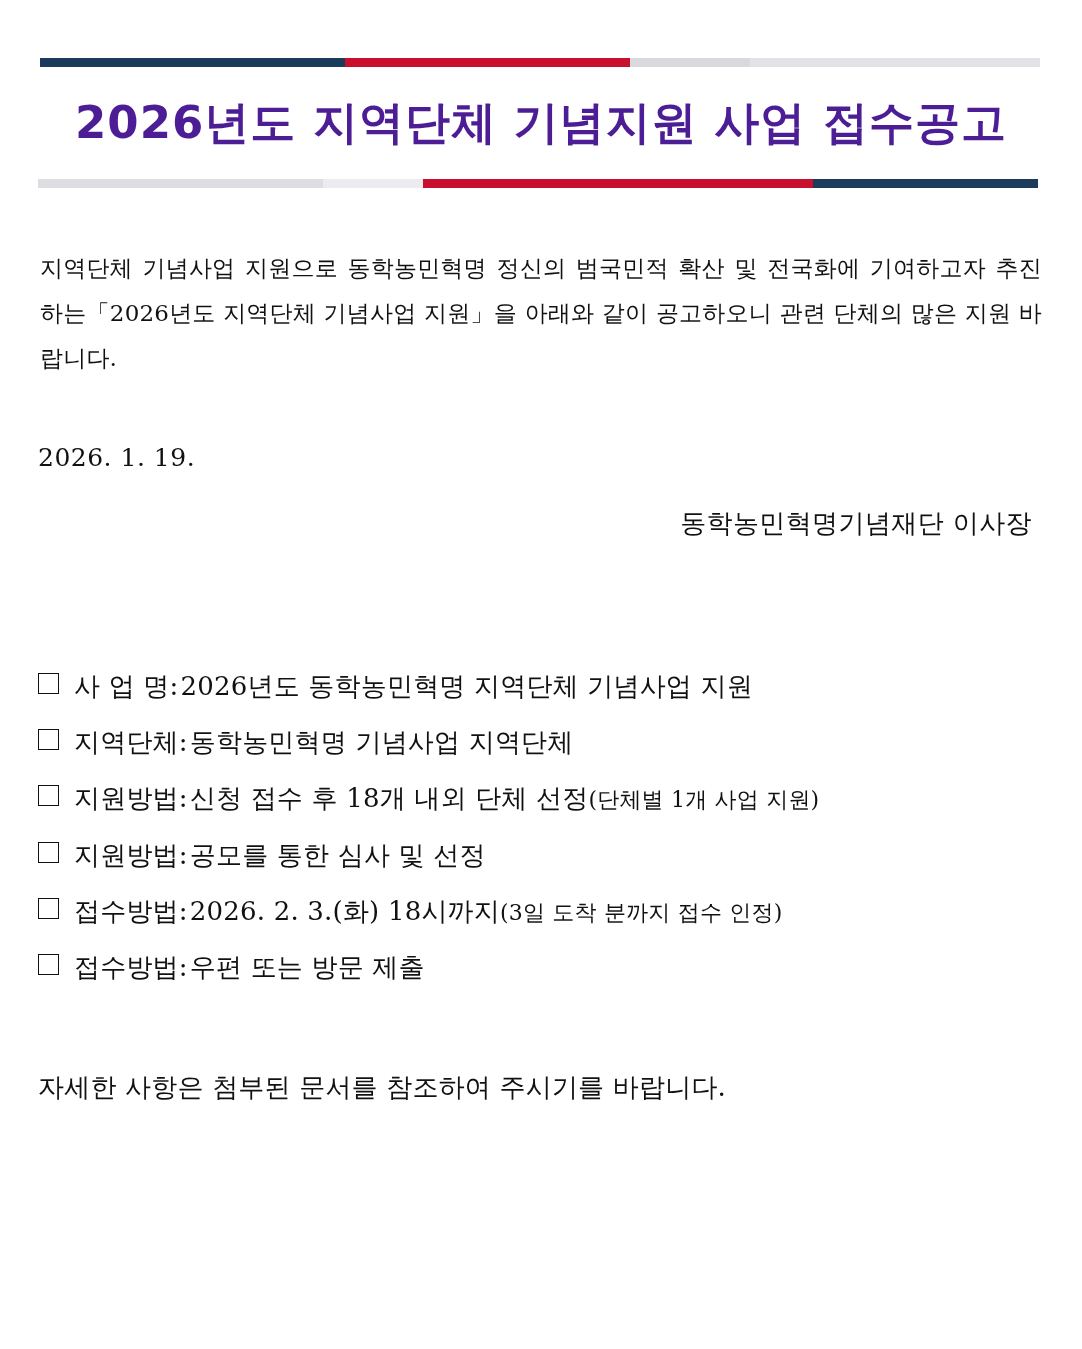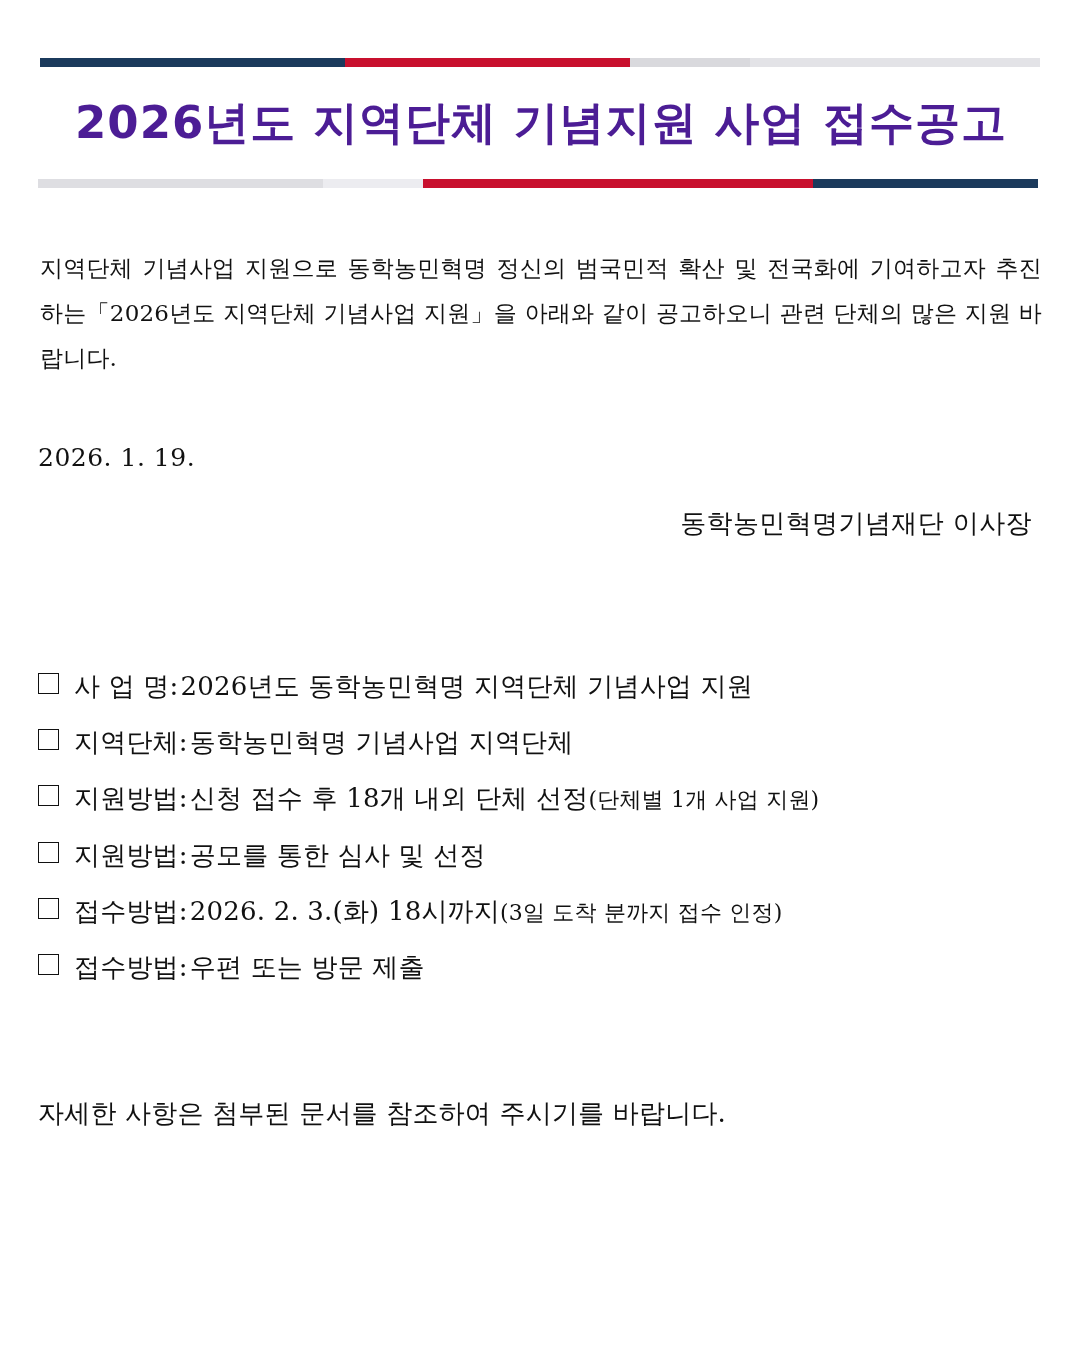--- a/index.html
+++ b/index.html
@@ -110,21 +110,21 @@
     margin-right: 2px;
   }
   .item-value {
     white-space: pre-wrap;
   }
   .item-value .small {
     font-size: 22px;
   }
 
   .footer-note {
-    margin-top: 112px;
+    margin-top: 86px;
     font-size: 26px;
     letter-spacing: 0.2px;
     padding-left: 0px;
   }
 </style>
 </head>
 <body>
 
 <div class="page">
 

